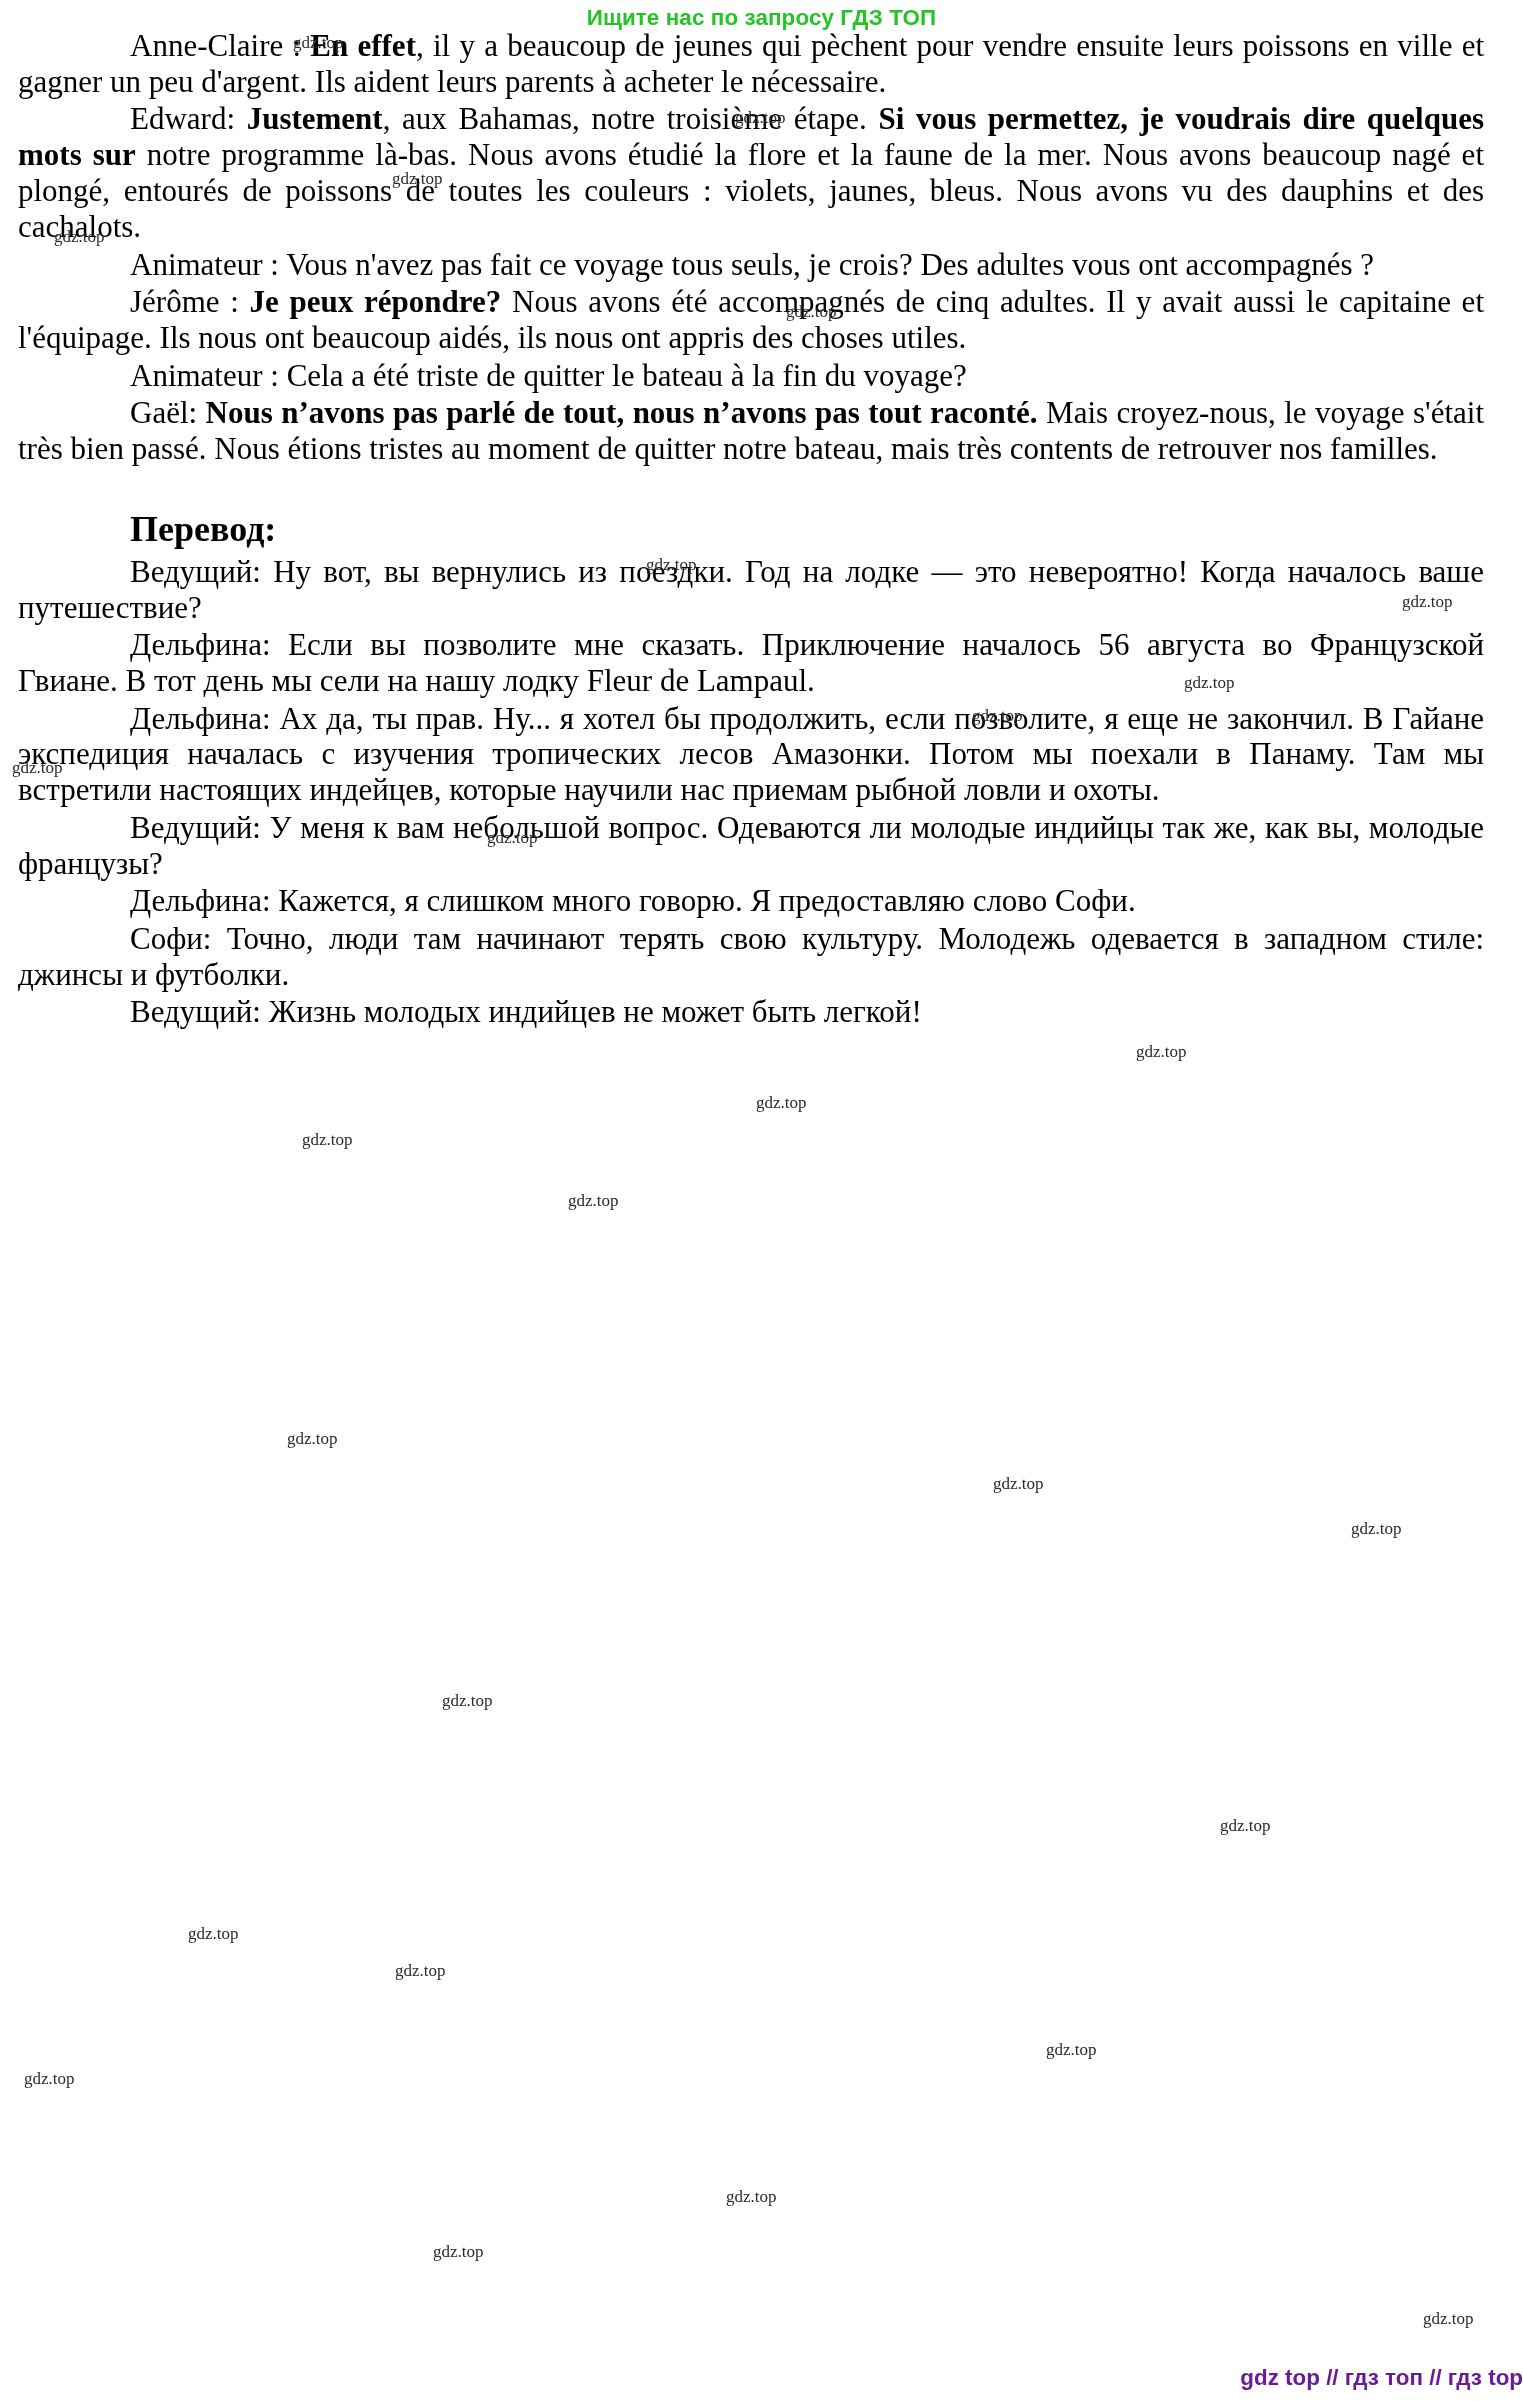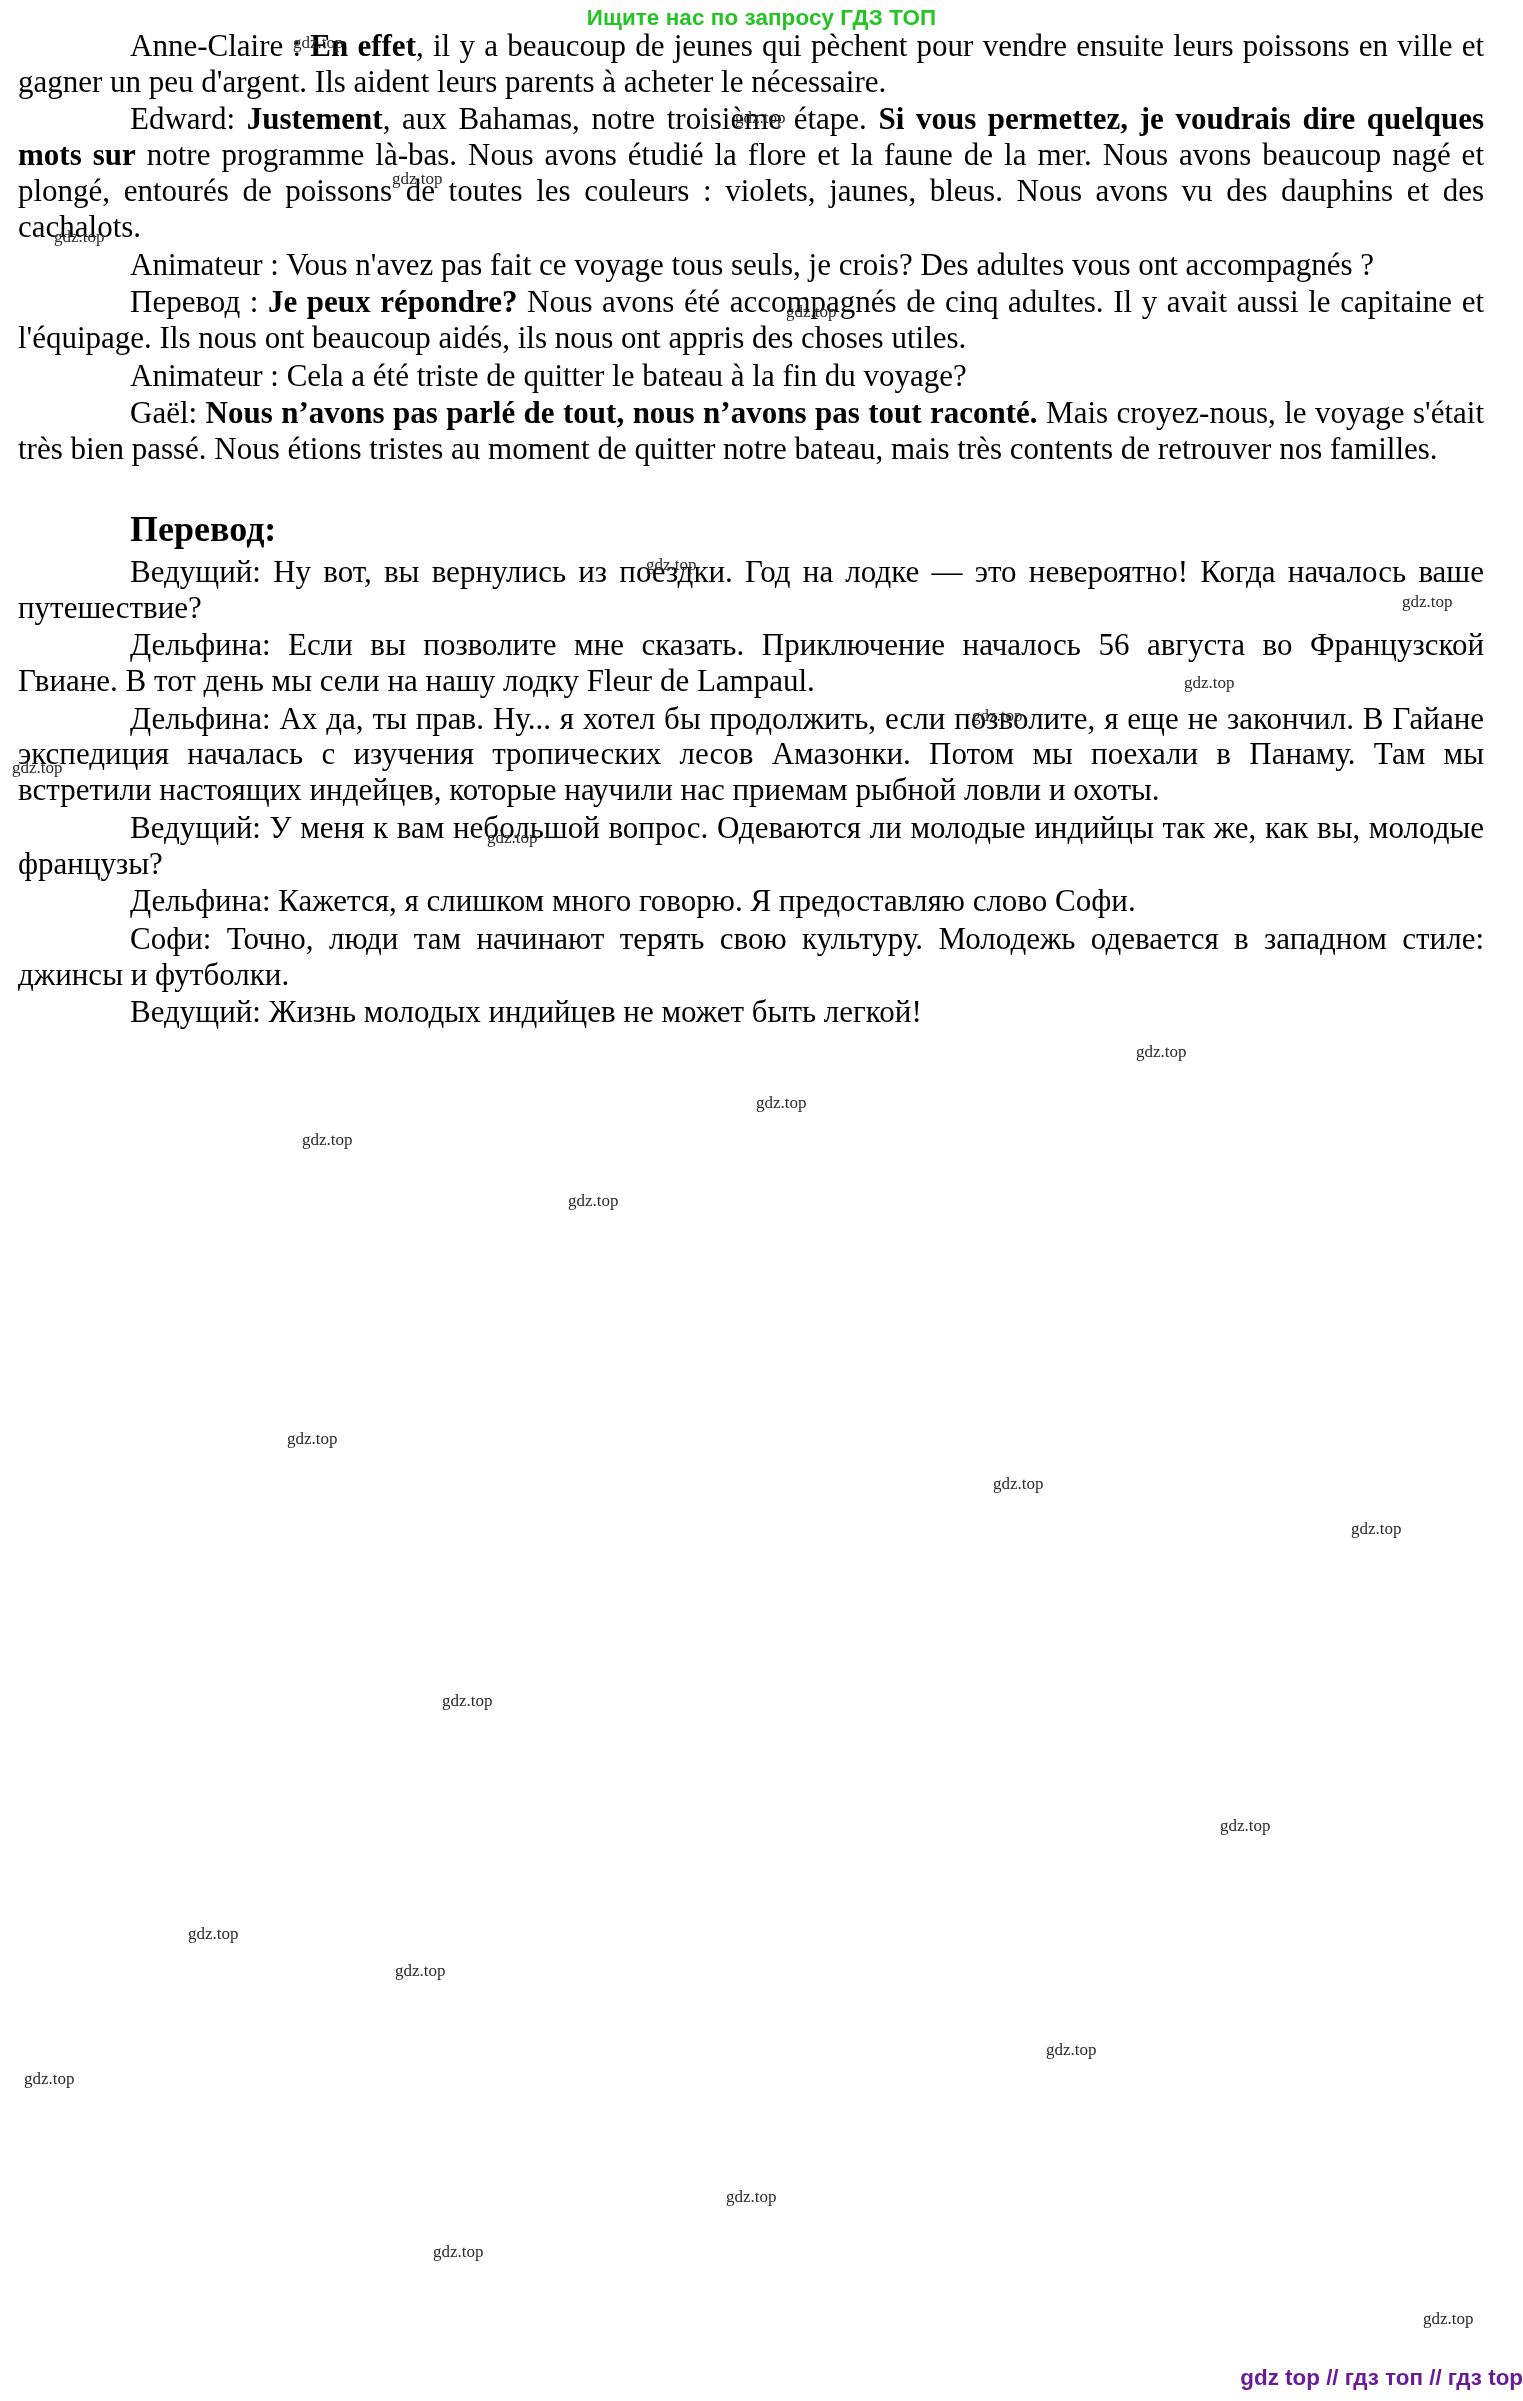--- a/index.html
+++ b/index.html
@@ -91,21 +91,21 @@
 </head>
 <body>
 
 <div class="page-header" style="color: rgb(35, 196, 35); text-align: center;">Ищите нас по запросу ГДЗ ТОП</div>
 
 <div class="content">
   <div id="french-section">
       <p class="para"><span>Anne-Claire : </span><b>En effet</b><span>, il y a beaucoup de jeunes qui pèchent pour vendre ensuite leurs poissons en ville et gagner un peu d'argent. Ils aident leurs parents à acheter le nécessaire.</span></p>
       <p class="para"><span>Edward: </span><b>Justement</b><span>, aux Bahamas, notre troisième étape. </span><b>Si vous permettez, je voudrais dire quelques mots sur</b><span> notre programme là-bas. Nous avons étudié la flore et la faune de la mer. Nous avons beaucoup nagé et plongé, entourés de poissons de toutes les couleurs : violets, jaunes, bleus. Nous avons vu des dauphins et des cachalots.</span></p>
       <p class="para"><span>Animateur : </span><span>Vous n'avez pas fait ce voyage tous seuls, je crois? Des adultes vous ont accompagnés ?</span></p>
-      <p class="para"><span>Перевод : </span><b>Je peux répondre?</b><span> Nous avons été accompagnés de cinq adultes. Il y avait aussi le capitaine et l'équipage. Ils nous ont beaucoup aidés, ils nous ont appris des choses utiles.</span></p>
+      <p class="para"><span>Jérôme : </span><b>Je peux répondre?</b><span> Nous avons été accompagnés de cinq adultes. Il y avait aussi le capitaine et l'équipage. Ils nous ont beaucoup aidés, ils nous ont appris des choses utiles.</span></p>
       <p class="para"><span>Animateur : </span><span>Cela a été triste de quitter le bateau à la fin du voyage?</span></p>
       <p class="para"><span>Gaël: </span><b>Nous n’avons pas parlé de tout, nous n’avons pas tout raconté.</b><span> Mais croyez-nous, le voyage s'était très bien passé. Nous étions tristes au moment de quitter notre bateau, mais très contents de retrouver nos familles.</span></p>
     </div>
   <div class="section-title">Перевод:</div>
   <div id="translation-section">
       <p class="para"><span>Ведущий: </span><span>Ну вот, вы вернулись из поездки. Год на лодке — это невероятно! Когда началось ваше путешествие?</span></p>
       <p class="para"><span>Дельфина: </span><span>Если вы позволите мне сказать. Приключение началось 56 августа во Французской Гвиане. В тот день мы сели на нашу лодку Fleur de Lampaul.</span></p>
       <p class="para"><span>Дельфина: </span><span>Ах да, ты прав. Ну... я хотел бы продолжить, если позволите, я еще не закончил. В Гайане экспедиция началась с изучения тропических лесов Амазонки. Потом мы поехали в Панаму. Там мы встретили настоящих индейцев, которые научили нас приемам рыбной ловли и охоты.</span></p>
       <p class="para"><span>Ведущий: </span><span>У меня к вам небольшой вопрос. Одеваются ли молодые индийцы так же, как вы, молодые французы?</span></p>
       <p class="para"><span>Дельфина: </span><span>Кажется, я слишком много говорю. Я предоставляю слово Софи.</span></p>

